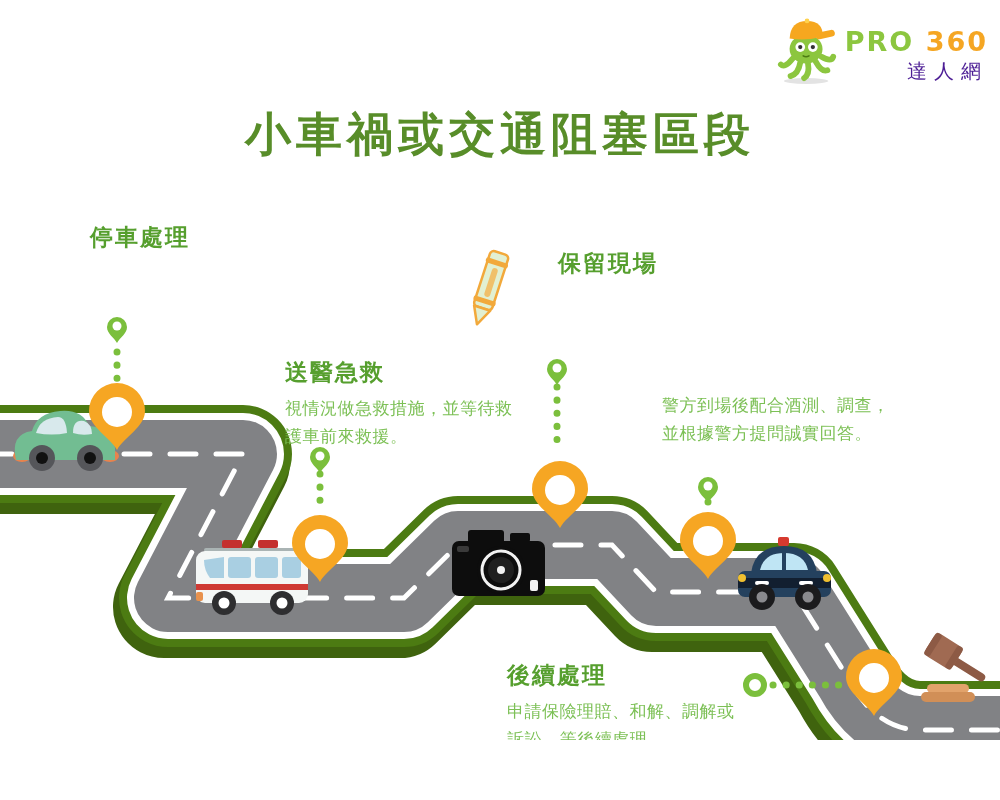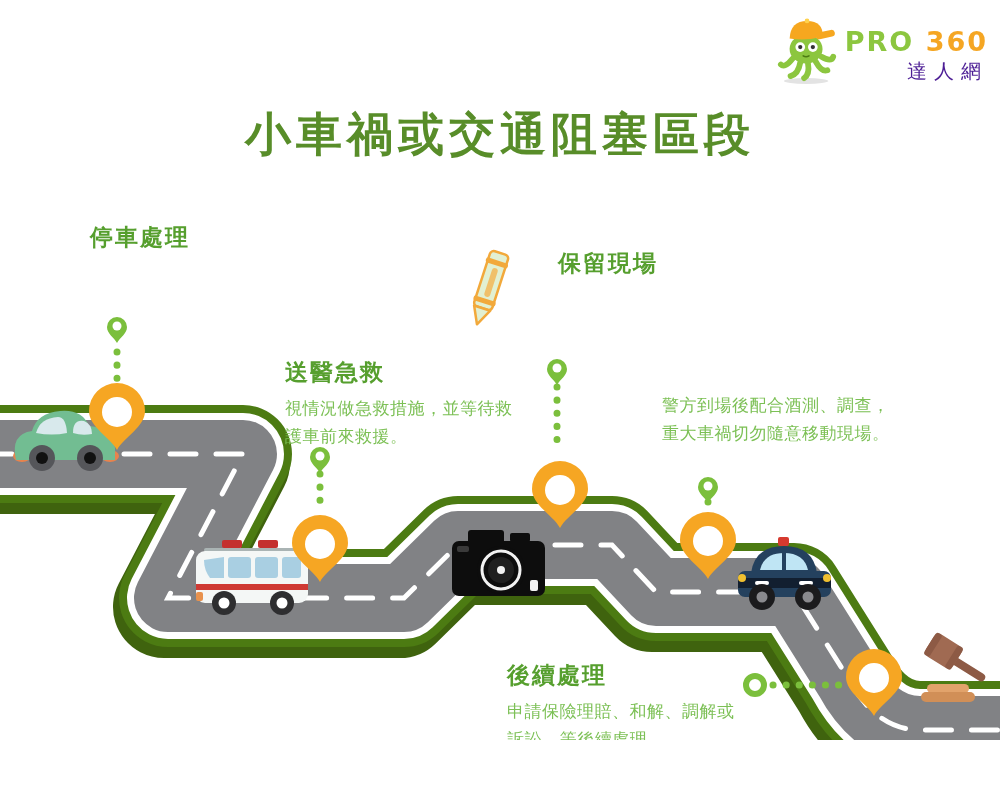--- a/index.html
+++ b/index.html
@@ -217,21 +217,21 @@
   <div class="step s2">
     <h2>送醫急救</h2>
     <p>視情況做急救措施，並等待救
 護車前來救援。</p>
   </div>
   <div class="step s3">
     <h2>保留現場</h2>
   </div>
   <div class="step s4">
     <p>警方到場後配合酒測、調查，
-重大車禍切勿隨意移動現場。</p>
+並根據警方提問誠實回答。</p>
   </div>
   <div class="step s5">
     <h2>後續處理</h2>
     <p>申請保險理賠、和解、調解或
 訴訟...等後續處理。</p>
   </div>
 
 </div>
 
 </body></html>

